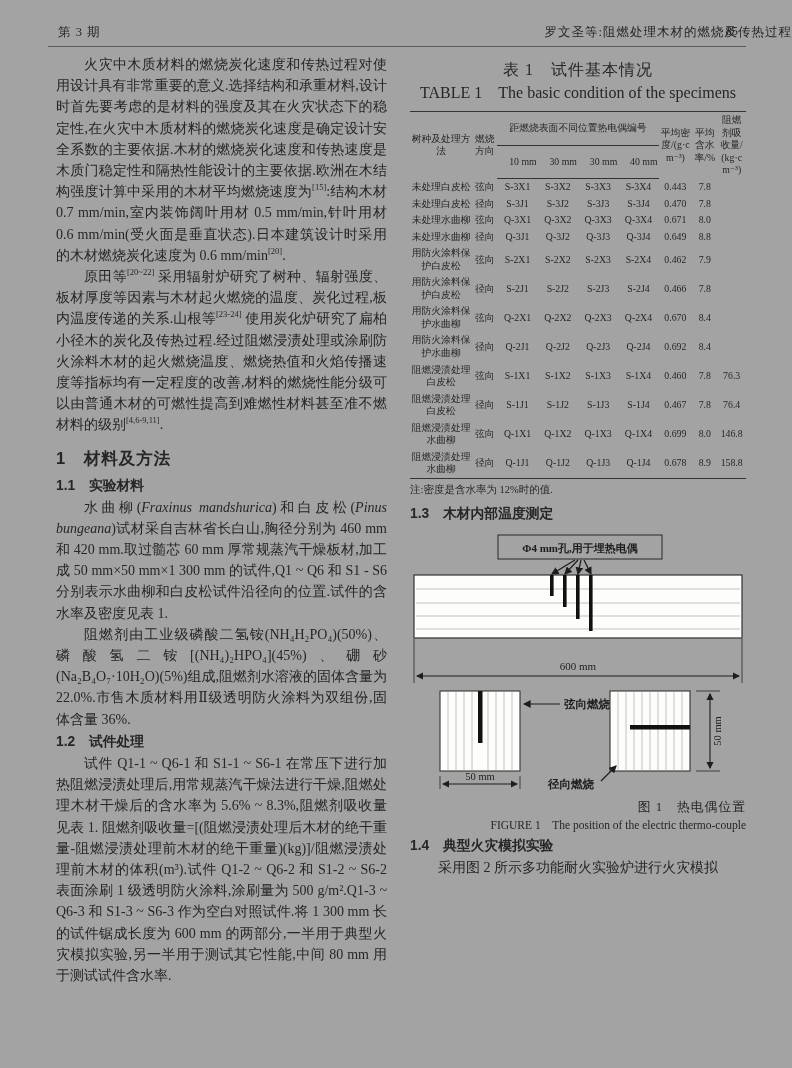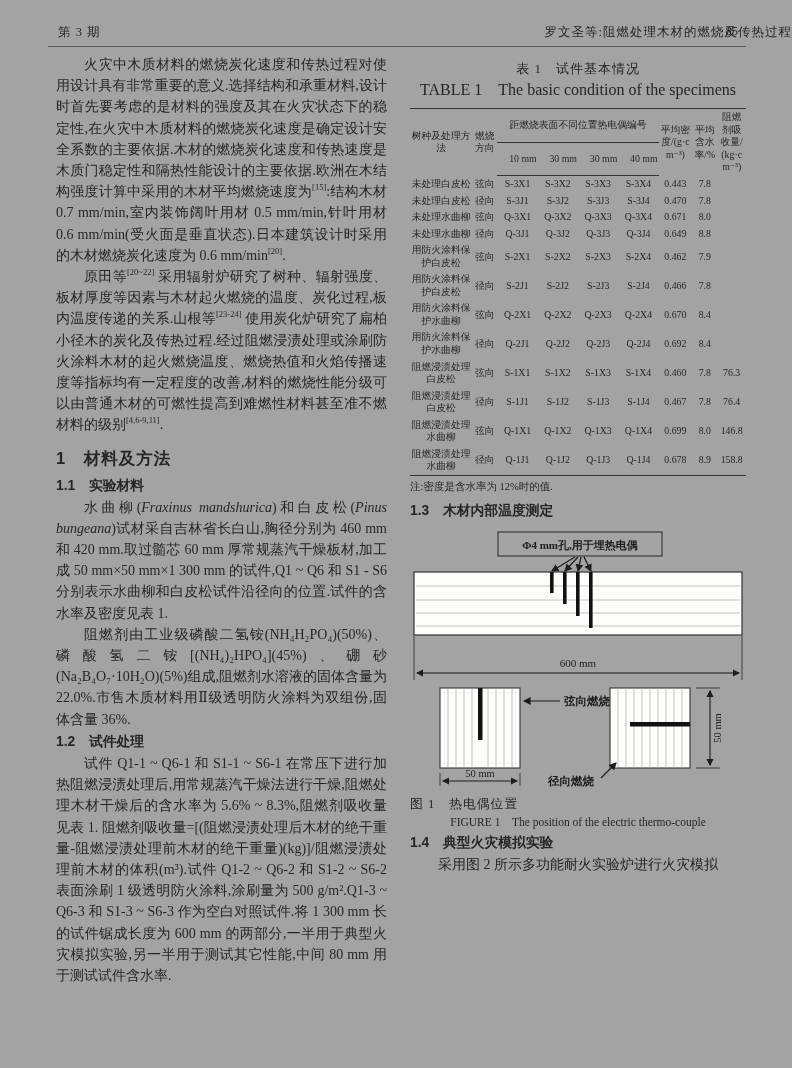--- a/index.html
+++ b/index.html
@@ -20,40 +20,40 @@
   p.body sup{font-size:8.5px;line-height:0;}
   h2.sec{
     margin:12px 0 7px 0;font-size:16.5px;font-weight:700;letter-spacing:1px;
     font-family:"Liberation Sans","DejaVu Sans",sans-serif;
   }
   h3.subsec{
     margin:3px 0 2px 0;font-size:13.8px;font-weight:700;
     font-family:"Liberation Sans","DejaVu Sans",sans-serif;
   }
   
-  .tcap-zh{margin:0 0 2px 0;text-align:center;font-size:13px;letter-spacing:1px;}
+  .tcap-zh{margin:0 0 2px 0;text-align:center;font-size:16px;letter-spacing:1px;}
   .tcap-en{margin:0;text-align:center;font-size:16px;}
   table.t1{
     width:100%;margin-top:7px;border-collapse:collapse;table-layout:fixed;
     font-size:9.8px;border-top:1.5px solid #333;border-bottom:1.5px solid #333;
   }
   table.t1 th,table.t1 td{
     font-weight:400;text-align:center;vertical-align:middle;
     padding:2px 1px;line-height:1.28;word-break:break-all;
   }
   table.t1 thead tr:last-child th{border-bottom:0.9px solid #333;text-align:right;}
   th.grp{border-bottom:0.7px solid #333;}
   td.cell-species,th.h-species{text-align:left;padding-left:2px;}
   .t1-note{margin:4px 0 8px 0;font-size:10.5px;line-height:1.35;}
   
   .fig-wrap{margin:10px 0 2px 0;text-align:center;}
   svg.fig{display:block;margin:0 auto;}
   svg.fig text{fill:#1d1d1d;font-family:"Liberation Serif","DejaVu Serif",serif;}
-  .fcap-zh{margin:4px 0 2px 0;text-align:left;font-size:12.8px;letter-spacing:1px;}
-  .fcap-en{margin:0 0 4px 0;text-align:center;font-size:11.5px;}
+  .fcap-zh{margin:4px 0 2px 0;text-align:right;font-size:12.8px;letter-spacing:1px;}
+  .fcap-en{margin:0 0 4px 0;text-align:right;font-size:11.5px;}
 </style>
 </head>
 <body>
 
 <div class="page">
 
   <div class="hdr-issue">第 3 期</div>
   <div class="hdr-title">罗文圣等:阻燃处理木材的燃烧及传热过程</div>
   <div class="hdr-page">85</div>
   <div class="hdr-rule"></div>

